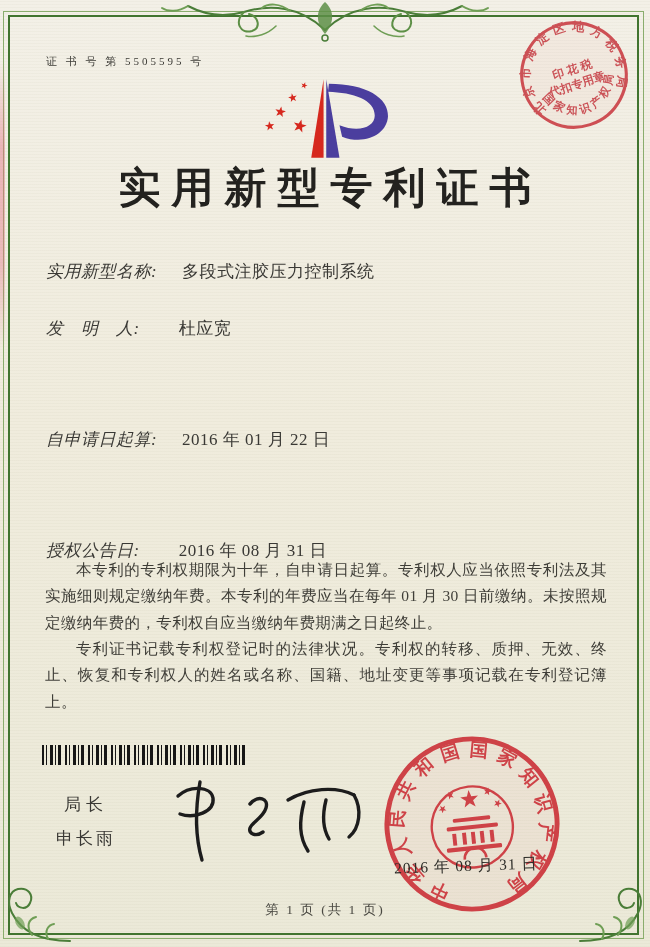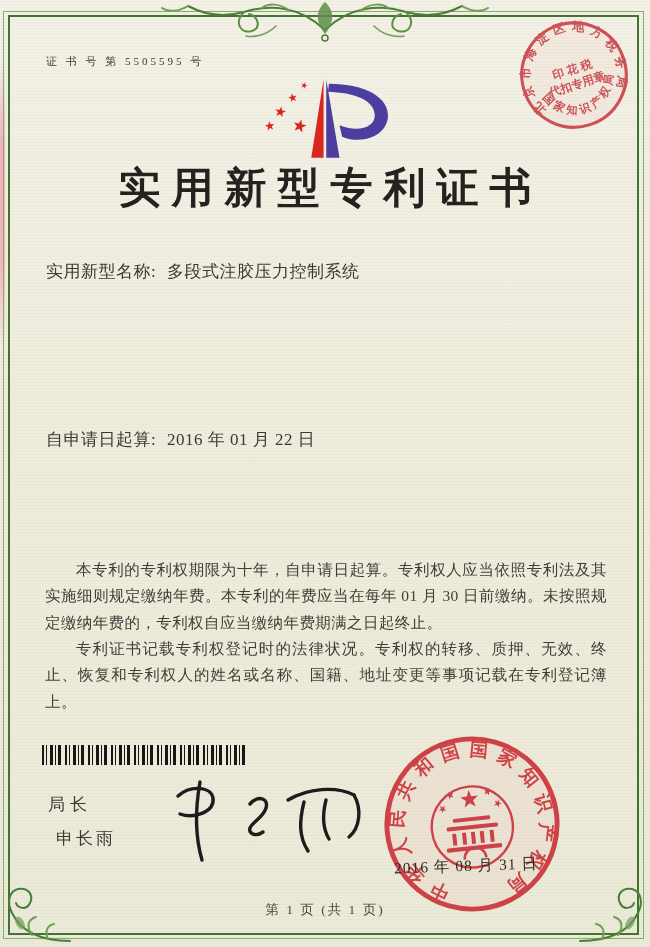--- a/index.html
+++ b/index.html
@@ -21,37 +21,37 @@
   .ornament-bl{position:absolute;left:2px;bottom:2px;pointer-events:none;}
   .ornament-br{position:absolute;right:2px;bottom:2px;transform:scaleX(-1);pointer-events:none;}
   .scan-artifact{position:absolute;left:0;top:60px;width:5px;height:290px;
     background:linear-gradient(180deg,rgba(225,120,135,0),rgba(225,110,130,0.45) 30%,rgba(225,110,130,0.4) 70%,rgba(225,120,135,0));}
 
   .cert-number{position:absolute;left:46px;top:54px;font-size:11px;letter-spacing:3px;color:#3c3b36;}
   .title{position:absolute;left:0;top:160px;width:100%;text-align:center;
     font-size:42px;font-weight:bold;letter-spacing:11px;color:#23221f;text-indent:11px;}
 
   .field{position:absolute;left:46px;font-size:17px;color:#3a3935;letter-spacing:0.5px;white-space:nowrap;}
-  .field .lbl{display:inline-block;min-width:108px;}
-  .field .val{margin-left:6px;}
+  .field .lbl{display:inline-block;min-width:108px;font-style:italic;}
+  .field .val{margin-left:20px;}
   .f0{top:260px}.f1{top:317px}.f2{top:373px}.f3{top:428px}.f4{top:484px}.f5{top:539px}
 
   .body-text{position:absolute;left:45px;top:557px;width:562px;font-size:15.5px;line-height:1.7;
     color:#3f3e38;text-align:justify;letter-spacing:0.4px;}
   .body-text p{margin:0;text-indent:2em;}
 
   .barcode{position:absolute;left:42px;top:745px;width:205px;height:20px;
     background:repeating-linear-gradient(90deg,
       #161616 0 2px, rgba(0,0,0,0) 2px 4px,
       #161616 4px 5px, rgba(0,0,0,0) 5px 8px,
       #161616 8px 11px, rgba(0,0,0,0) 11px 13px,
       #161616 13px 14px, rgba(0,0,0,0) 14px 16px,
       #161616 16px 19px, rgba(0,0,0,0) 19px 23px);}
 
-  .signer-title{position:absolute;left:48px;top:793px;font-size:17px;letter-spacing:5px;color:#3a3935;}
+  .signer-title{position:absolute;left:64px;top:793px;font-size:17px;letter-spacing:5px;color:#3a3935;}
   .signer-name{position:absolute;left:56px;top:827px;font-size:17px;letter-spacing:3px;color:#3a3935;}
   .signature{position:absolute;left:138px;top:770px;}
 
   .stamp-tax{position:absolute;left:516px;top:17px;transform:rotate(-18deg);opacity:0.92;}
   .stamp-office{position:absolute;left:378px;top:730px;transform:rotate(-6deg);opacity:0.95;}
   .seal-date{position:absolute;left:394px;top:856px;font-size:15.5px;letter-spacing:1px;color:#2e2d29;
     transform:rotate(-2deg);white-space:nowrap;}
 
   .footer{position:absolute;left:0;top:901px;width:100%;text-align:center;font-size:13.5px;
     letter-spacing:2px;color:#4a4942;}
@@ -144,23 +144,31 @@
       <use href="#starA" transform="translate(53,58) scale(0.78) rotate(14)"></use>
     </g>
   </svg>
 
   <div class="title">实用新型专利证书</div>
 
   <div class="field f0">
     <span class="lbl">实用新型名称:</span>
     <span class="val">多段式注胶压力控制系统</span>
   </div>
+  <div class="field f1">
+    <span class="lbl">发　明　人:</span>
+    <span class="val">杜应宽</span>
+  </div>
   <div class="field f3">
     <span class="lbl">自申请日起算:</span>
     <span class="val">2016 年 01 月 22 日</span>
+  </div>
+  <div class="field f5">
+    <span class="lbl">授权公告日:</span>
+    <span class="val">2016 年 08 月 31 日</span>
   </div>
 
   <div class="body-text">
     <p>本专利的专利权期限为十年，自申请日起算。专利权人应当依照专利法及其实施细则规定缴纳年费。本专利的年费应当在每年 01 月 30 日前缴纳。未按照规定缴纳年费的，专利权自应当缴纳年费期满之日起终止。</p>
     <p>专利证书记载专利权登记时的法律状况。专利权的转移、质押、无效、终止、恢复和专利权人的姓名或名称、国籍、地址变更等事项记载在专利登记簿上。</p>
   </div>
 
   <div class="barcode"></div>
 
   <div class="signer-title">局长</div>

